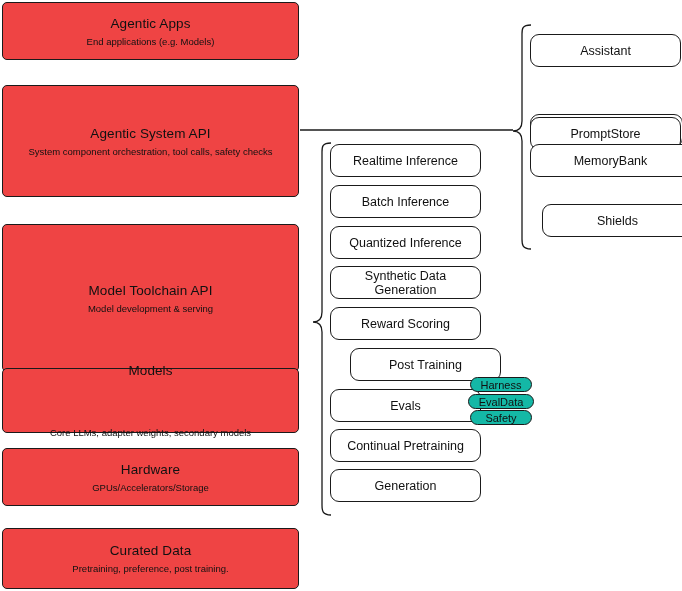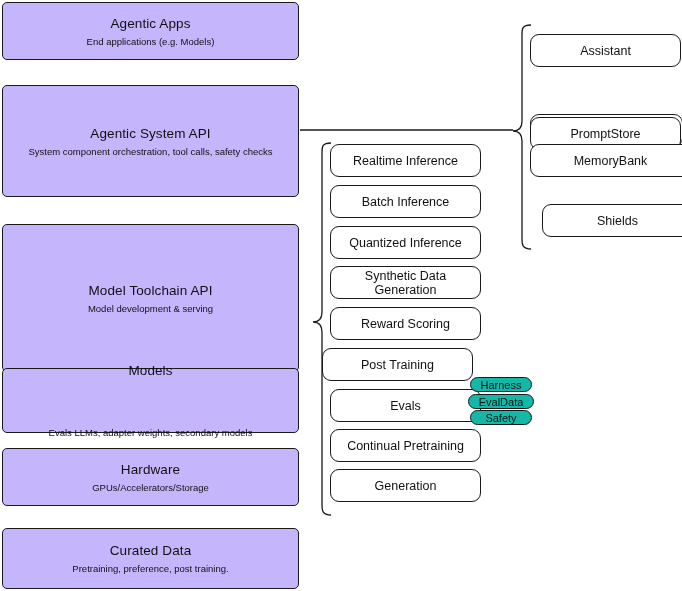--- a/index.html
+++ b/index.html
@@ -18,21 +18,21 @@
     background: #ffffff;
     overflow: hidden;
   }
 
   
   .layer-box {
     position: absolute;
     box-sizing: border-box;
     border: 1.3px solid #1a1a1a;
     border-radius: 5px;
-    background: #c4b5fd;
+    background: #ef4444;
     display: flex;
     flex-direction: column;
     align-items: center;
     justify-content: center;
     text-align: center;
     padding: 0 6px;
   }
   .layer-title {
     font-size: 13.5px;
     line-height: 17px;
@@ -128,21 +128,21 @@
     <div class="layer-sub">System component orchestration, tool calls, safety checks</div>
   </div>
 
   <div class="layer-box" style="left:2px;  top:224px; width:297px; height:148px;">
     <div class="layer-title">Model Toolchain API</div>
     <div class="layer-sub">Model development &amp; serving</div>
   </div>
 
   <div class="layer-box" style="left:2px;  top:368px; width:297px; height:65px;gap:44px;">
     <div class="layer-title">Models</div>
-    <div class="layer-sub">Evals LLMs, adapter weights, secondary models</div>
+    <div class="layer-sub">Core LLMs, adapter weights, secondary models</div>
   </div>
 
   <div class="layer-box" style="left:2px;  top:448px; width:297px; height:58px;">
     <div class="layer-title">Hardware</div>
     <div class="layer-sub">GPUs/Accelerators/Storage</div>
   </div>
 
   <div class="layer-box" style="left:2px;  top:528px; width:297px; height:61px;">
     <div class="layer-title">Curated Data</div>
     <div class="layer-sub">Pretraining, preference, post training.</div>
@@ -151,21 +151,21 @@
   <div class="cap-box" style="left:330px; top:144px; width:151px; height:33px;">Realtime Inference</div>
 
   <div class="cap-box" style="left:330px; top:185px; width:151px; height:33px;">Batch Inference</div>
 
   <div class="cap-box" style="left:330px; top:226px; width:151px; height:33px;">Quantized Inference</div>
 
   <div class="cap-box" style="left:330px; top:266px; width:151px; height:33px;">Synthetic Data Generation</div>
 
   <div class="cap-box" style="left:330px; top:307px; width:151px; height:33px;">Reward Scoring</div>
 
-  <div class="cap-box" style="left:322px; top:348px; width:151px; height:33px;">Post Training</div>
+  <div class="cap-box" style="left:350px; top:348px; width:151px; height:33px;">Post Training</div>
 
   <div class="cap-box" style="left:330px; top:389px; width:151px; height:33px;">Evals</div>
 
   <div class="cap-box" style="left:330px; top:429px; width:151px; height:33px;">Continual Pretraining</div>
 
   <div class="cap-box" style="left:330px; top:469px; width:151px; height:33px;">Generation</div>
 
   <div class="pill" style="left:470px; top:377px; width:62px; height:15px;">Harness</div>
 
   <div class="pill" style="left:468px; top:394px; width:66px; height:15px;">EvalData</div>

